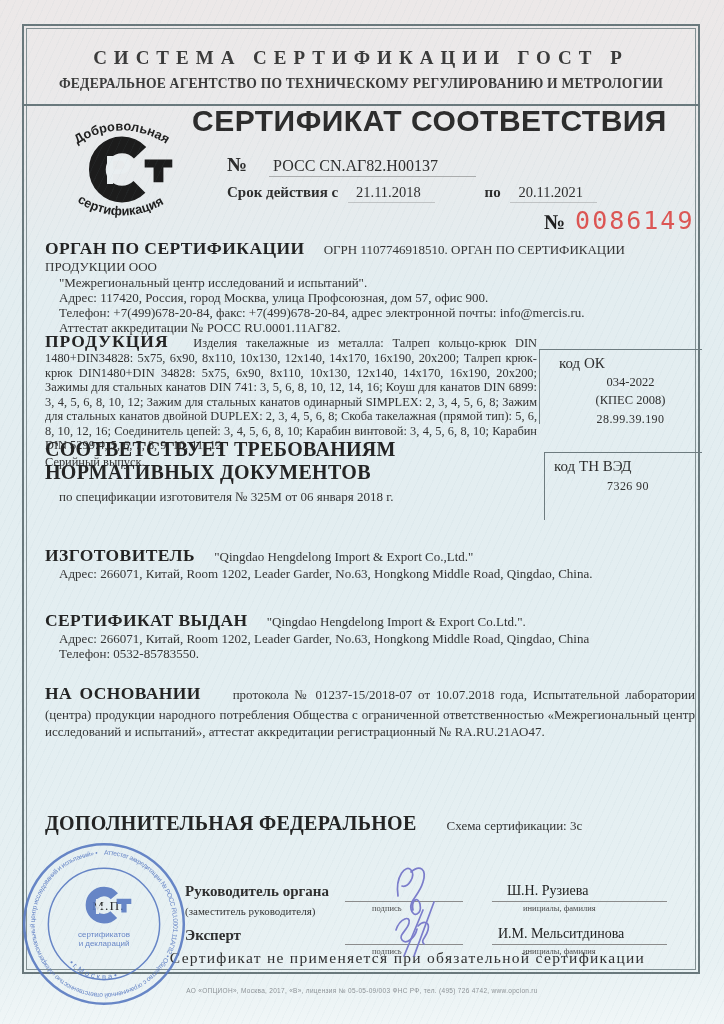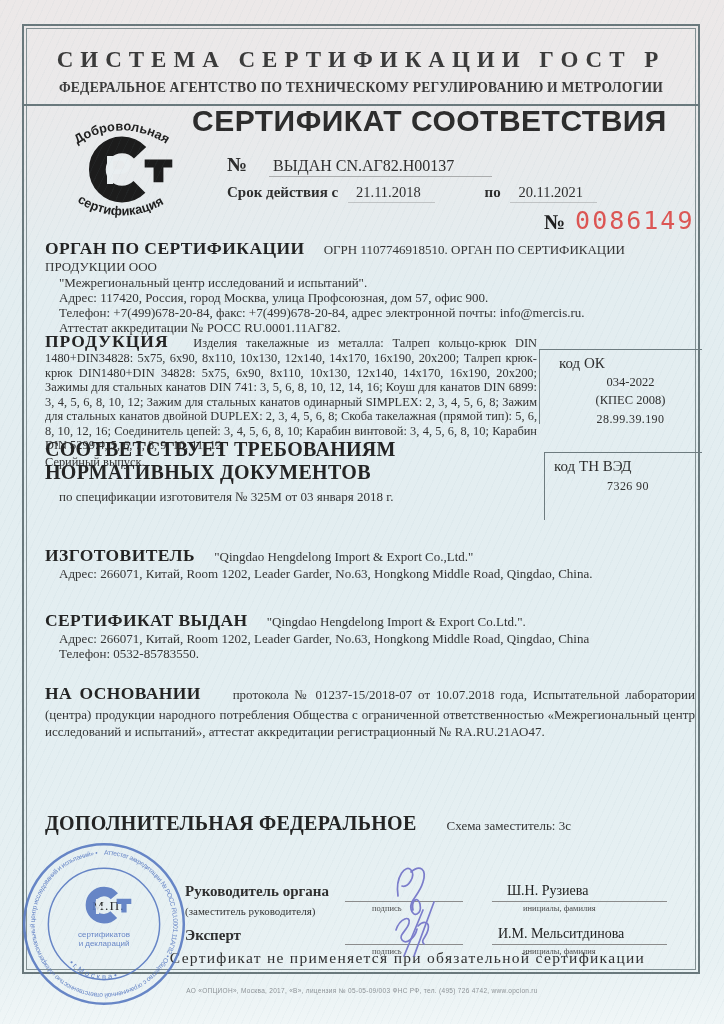--- a/index.html
+++ b/index.html
@@ -4,21 +4,21 @@
 <style>
   html,body{margin:0;padding:0;background:#f2f4f3;}
   #page{position:relative;width:724px;height:1024px;overflow:hidden;
     font-family:"Liberation Serif",serif;color:#2e2e2e;
     background:linear-gradient(180deg,#ece8e8 0%,#eae9ea 10%,#e3edf0 28%,#e3eef1 72%,#e8f1f3 94%,#f0f6f7 100%);}
   #page::after{content:"";position:absolute;inset:0;pointer-events:none;opacity:.05;
     background:repeating-linear-gradient(115deg,#7fa5b0 0 1px,transparent 1px 7px);}
   .frame{position:absolute;left:22px;top:24px;width:678px;height:950px;border:2px solid #69787c;box-sizing:border-box;}
   .frame::before{content:"";position:absolute;inset:2px;border:1px solid #829093;pointer-events:none;}
   .hdr{position:absolute;left:24px;top:26px;width:674px;height:80px;border-bottom:2px solid #69787c;text-align:center;box-sizing:border-box;}
-  .hdr-t1{margin-top:21px;font-weight:700;font-size:23px;letter-spacing:7px;color:#3a3a3a;}
+  .hdr-t1{margin-top:21px;font-weight:700;font-size:19px;letter-spacing:7px;color:#3a3a3a;}
   .hdr-t2{margin-top:7px;font-weight:700;font-size:13.6px;letter-spacing:.2px;color:#3a3a3a;}
   .logo{position:absolute;left:53px;top:108px;width:138px;height:114px;}
   .doctitle{position:absolute;left:192px;top:104px;width:488px;text-align:left;
     font-family:"Liberation Sans",sans-serif;font-weight:700;font-size:30px;letter-spacing:.5px;color:#2c2c2c;}
   .numline{position:absolute;left:227px;top:153px;font-size:16px;}
   .numline .no{font-weight:700;font-size:20px;margin-right:22px;}
   .numline .val{border-bottom:1px solid rgba(120,120,120,.55);padding:0 38px 2px 4px;}
   .validity{position:absolute;left:227px;top:184px;font-weight:700;font-size:15px;}
   .validity .dt{font-weight:400;font-size:14.5px;border-bottom:1px solid rgba(120,120,120,.35);padding:0 14px 2px 8px;margin:0 6px;text-align:right;}
   .validity .po{margin-left:40px;}
@@ -96,21 +96,21 @@
     <text x="66" y="77" text-anchor="middle" font-family="Liberation Sans, sans-serif" font-size="42" font-weight="700" fill="#e9eef0">Р</text>
     <path d="M 93 52 h 28 v 8 h -9 v 15 h -10 v -15 h -9 z" fill="#1c1c1c"></path>
     <text font-family="Liberation Sans, sans-serif" font-size="13" font-weight="700" fill="#1e1e1e">
       <textPath href="#arcBot" startOffset="8">сертификация</textPath>
     </text>
   </svg>
 
   <div class="doctitle">СЕРТИФИКАТ СООТВЕТСТВИЯ</div>
 
   <div class="numline">
-    <span class="no">№</span><span class="val">ВЫДАН CN.АГ82.Н00137</span>
+    <span class="no">№</span><span class="val">РОСС CN.АГ82.Н00137</span>
   </div>
 
   <div class="validity">
     <span>Срок действия</span>
     <span>с</span>
     <span class="dt">21.11.2018</span>
     <span class="po">по</span>
     <span class="dt">20.11.2021</span>
   </div>
 
@@ -137,21 +137,21 @@
 
   <div class="codebox codeok">
     <div class="lbl">код ОК</div>
     <div class="cv">034-2022</div>
     <div class="cv">(КПЕС 2008)</div>
     <div class="cv-big">28.99.39.190</div>
   </div>
 
   <div class="sec sec-conf">
     <div class="h-mid">СООТВЕТСТВУЕТ ТРЕБОВАНИЯМ НОРМАТИВНЫХ ДОКУМЕНТОВ</div>
-    <div class="txt body-txt">по спецификации изготовителя № 325М от 03 января 2018 г.</div>
+    <div class="txt body-txt">по спецификации изготовителя № 325М от 06 января 2018 г.</div>
   </div>
 
   <div class="codebox codetn">
     <div class="lbl">код ТН ВЭД</div>
     <div class="cv-big">7326 90</div>
   </div>
 
   <div class="sec sec-man">
     <div class="body-txt">
       <span class="h-big">ИЗГОТОВИТЕЛЬ</span>
@@ -169,21 +169,21 @@
     <div class="ind body-txt">Телефон: 0532-85783550.</div>
   </div>
 
   <div class="sec sec-bas">
     <span class="h-big">НА ОСНОВАНИИ</span>
     <span>протокола № 01237-15/2018-07 от 10.07.2018 года, Испытательной лаборатории (центра) продукции народного потребления Общества с ограниченной ответственностью «Межрегиональный центр исследований и испытаний», аттестат аккредитации регистрационный № RA.RU.21АО47.</span>
   </div>
 
   <div class="sec sec-add">
     <span class="h-mid">ДОПОЛНИТЕЛЬНАЯ ФЕДЕРАЛЬНОЕ</span>
-    <span class="txt body-txt">Схема заместитель: 3с</span>
+    <span class="txt body-txt">Схема сертификации: 3с</span>
   </div>
 
   <div class="mp">М.П.</div>
 
   <svg class="stamp" viewBox="0 0 160 160">
     <defs>
       <path id="ringPath" d="M 80 14 A 66 66 0 1 1 79.99 14"></path>
       <path id="cityArc" d="M 44 114 A 44 44 0 0 0 116 114"></path>
     </defs>
     <circle cx="80" cy="80" r="76" fill="none" stroke="#5577c0" stroke-width="2.4"></circle>

